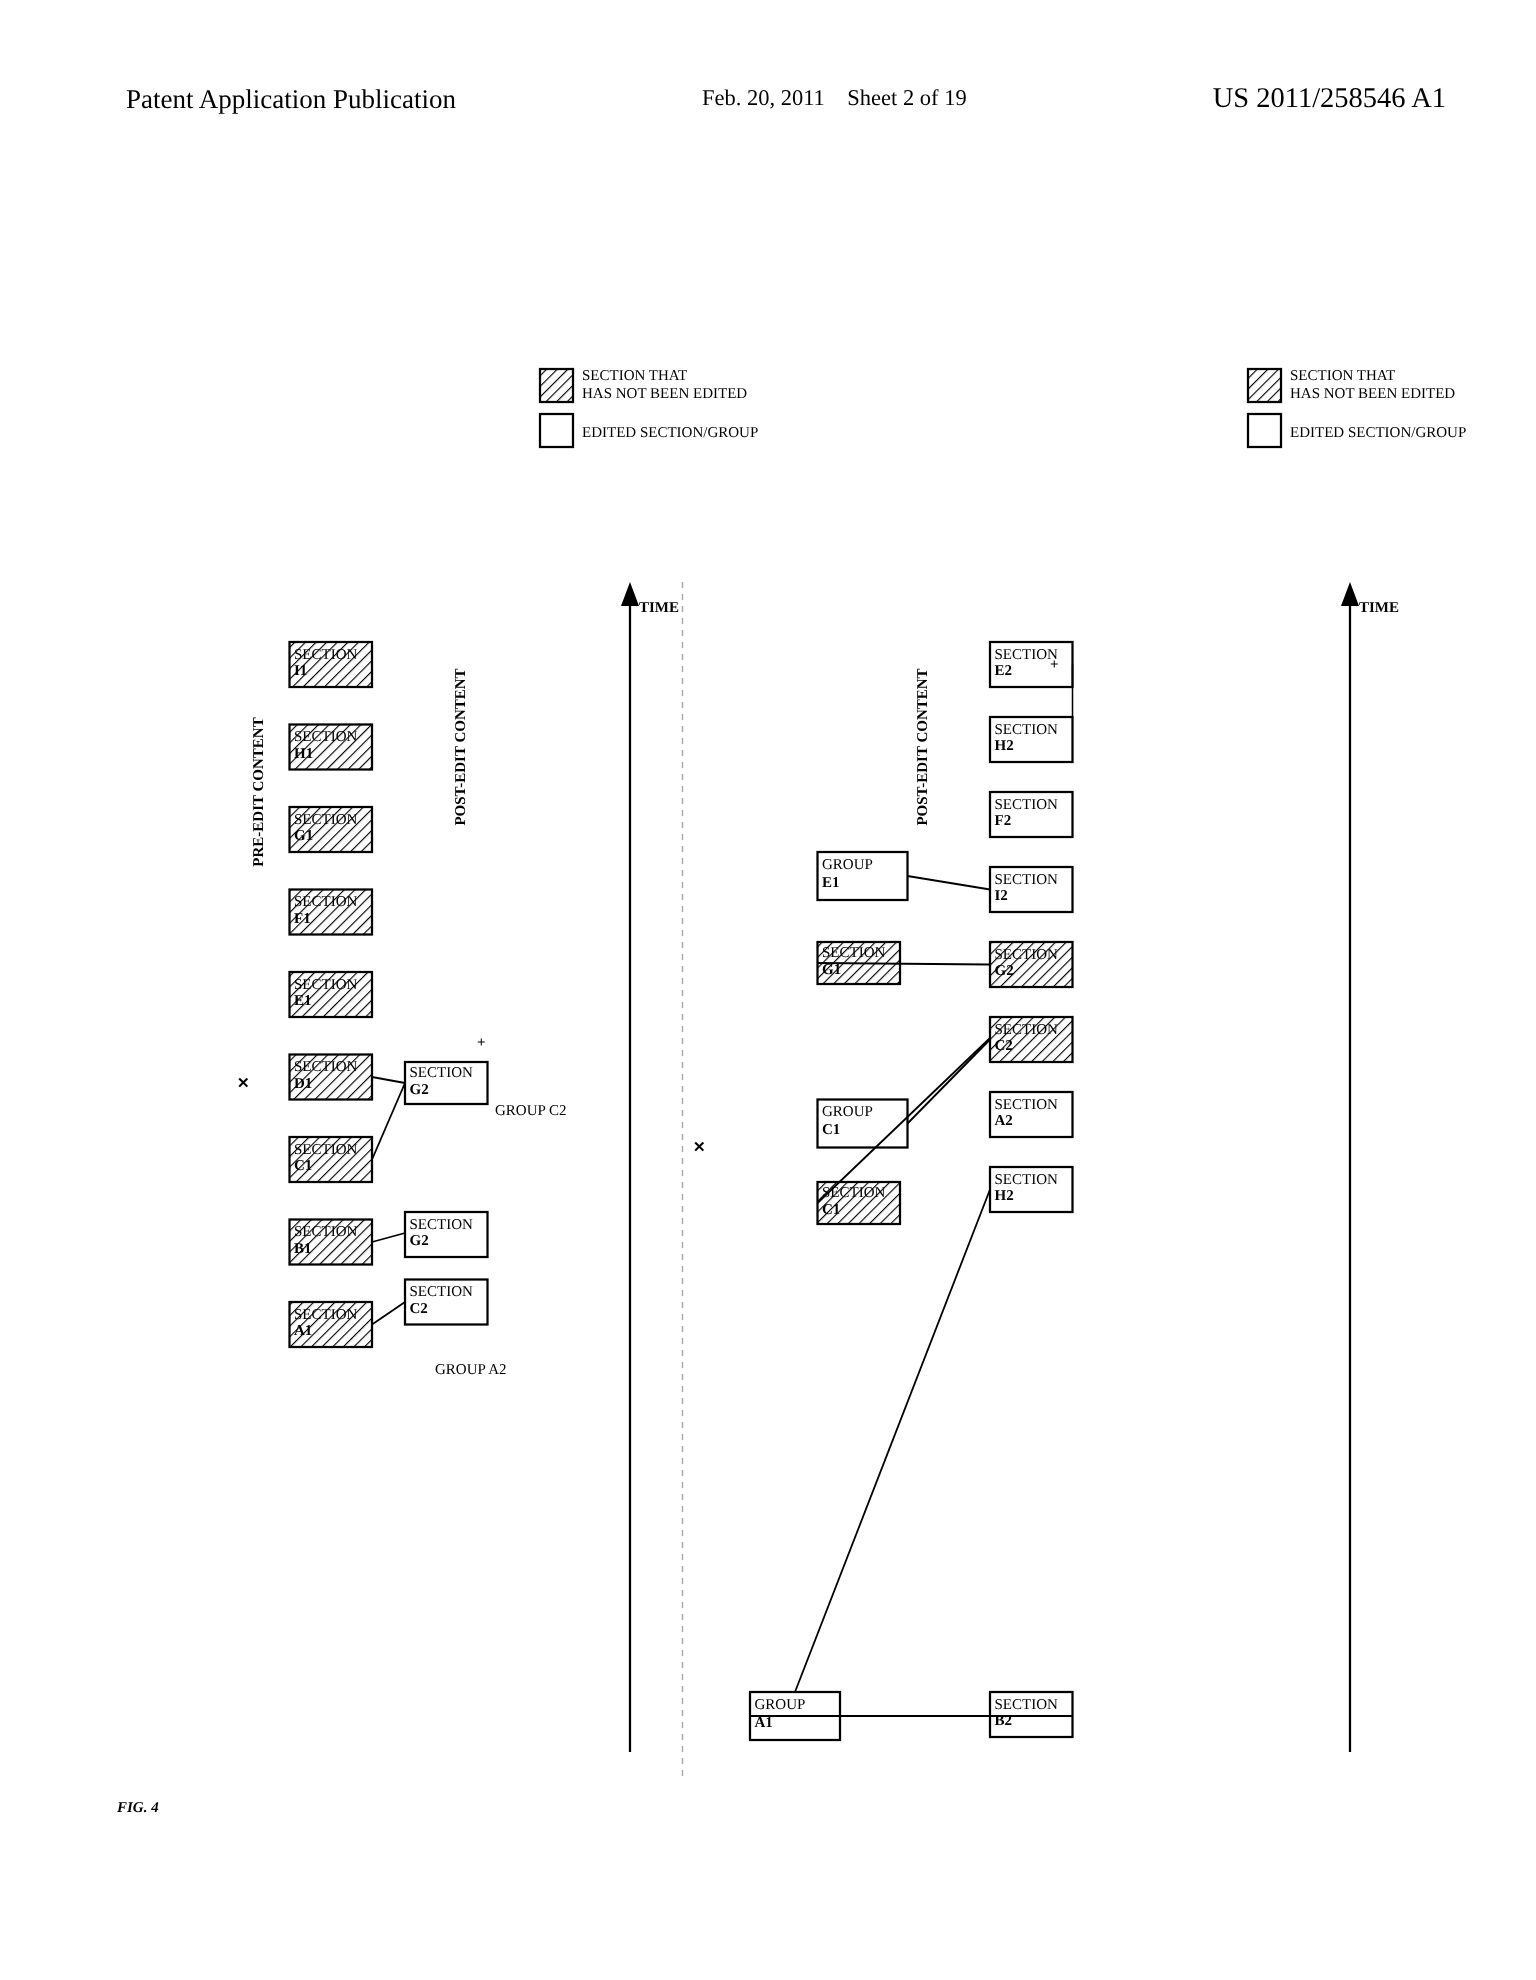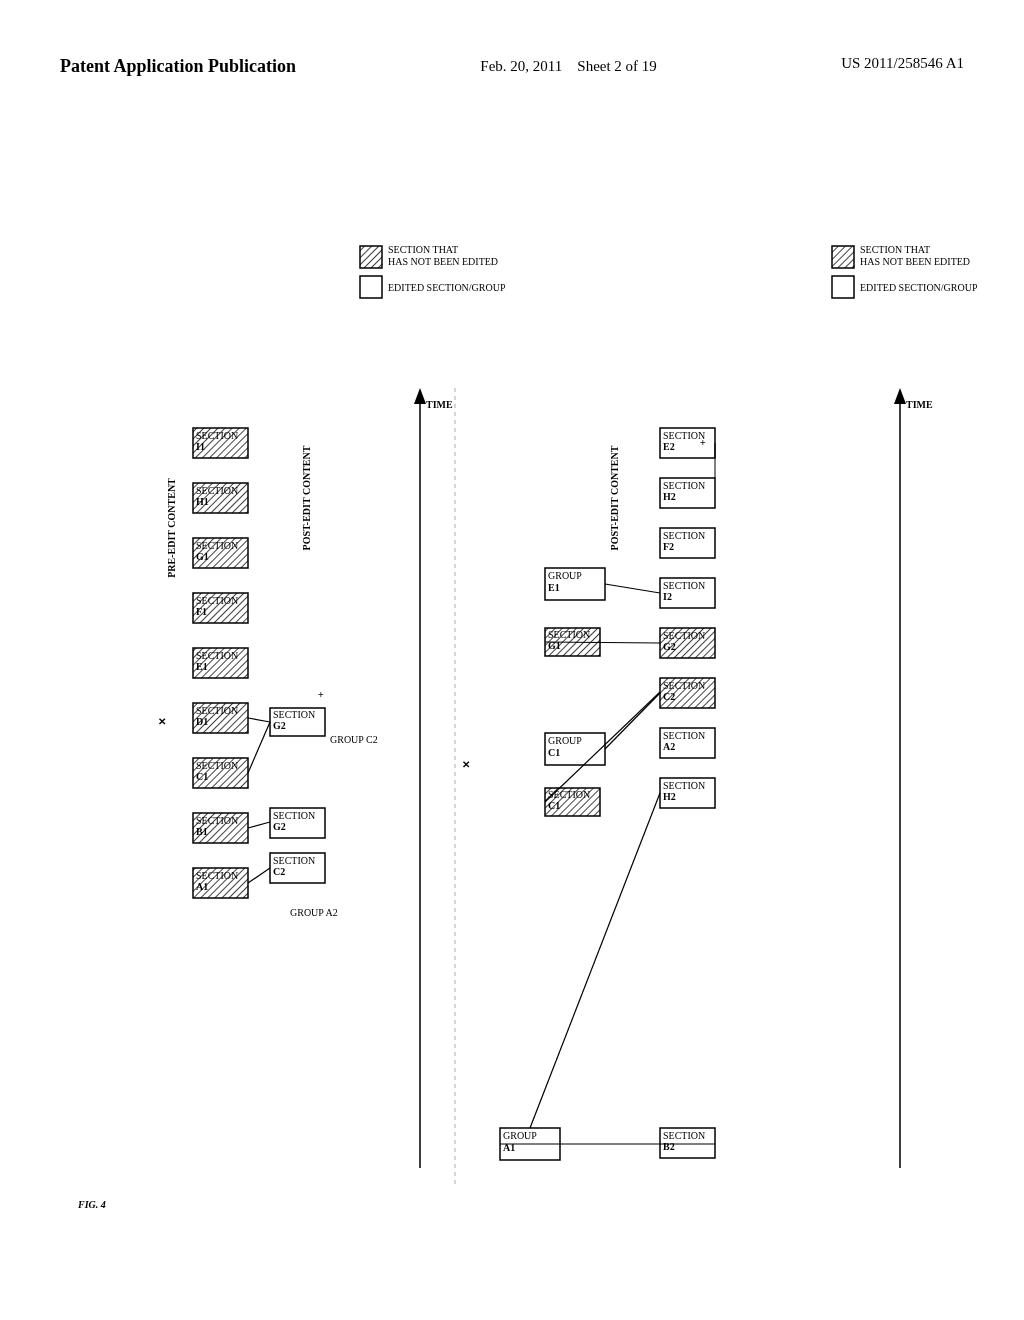--- a/index.html
+++ b/index.html
@@ -23,31 +23,32 @@
     
     .header {
       display: flex;
       justify-content: space-between;
       align-items: flex-start;
       padding: 55px 60px 20px 60px;
       border-bottom: none;
     }
     .header-left {
       font-size: 18px;
-      font-weight: bold;
+      font-weight: normal;
       line-height: 1.3;
       max-width: 320px;
+      margin-left: 24px;
     }
     .header-center {
       font-size: 15px;
       text-align: center;
       line-height: 1.5;
     }
     .header-right {
-      font-size: 15px;
+      font-size: 19px;
       text-align: right;
     }
 
     
     .diagram-area {
       position: relative;
       width: 100%;
       height: 1160px;
       margin-top: 10px;
     }

